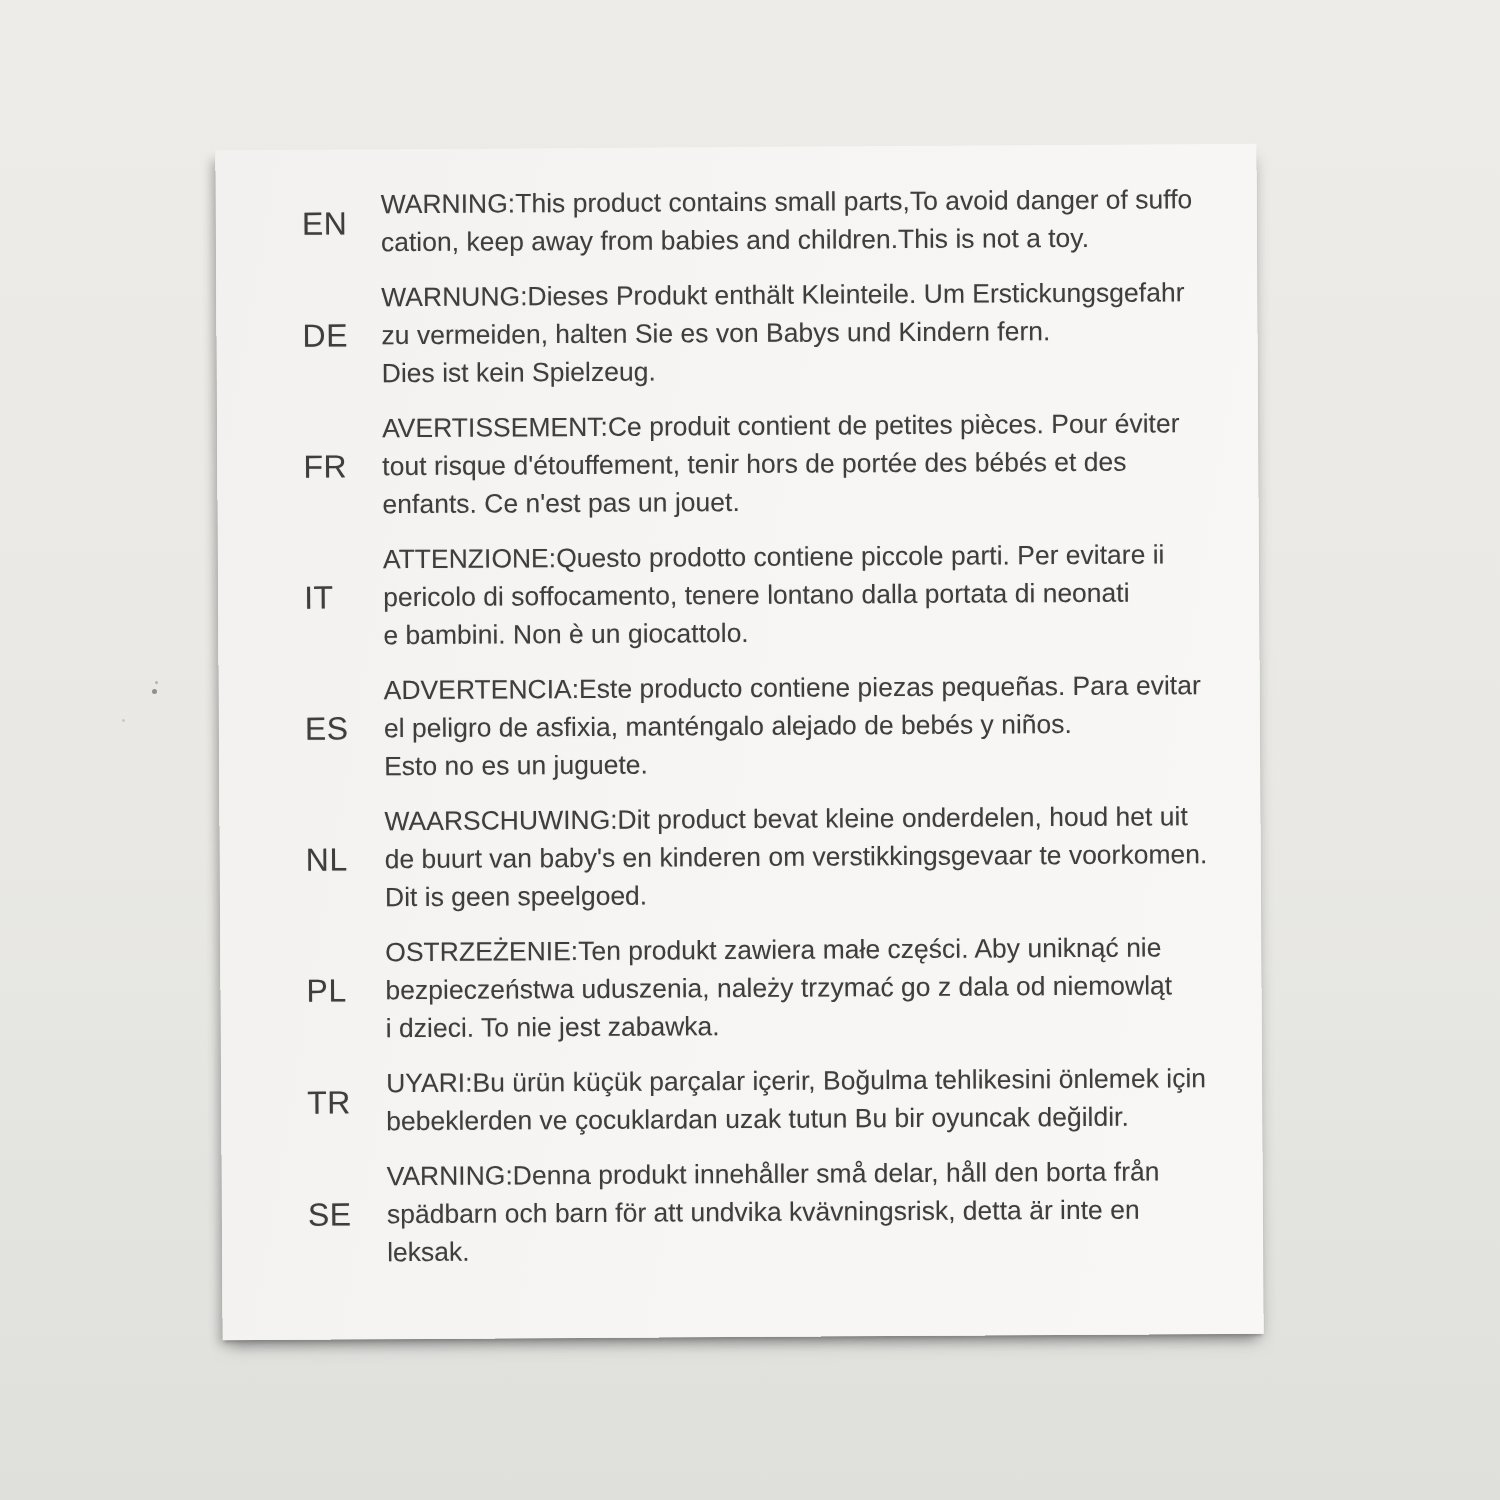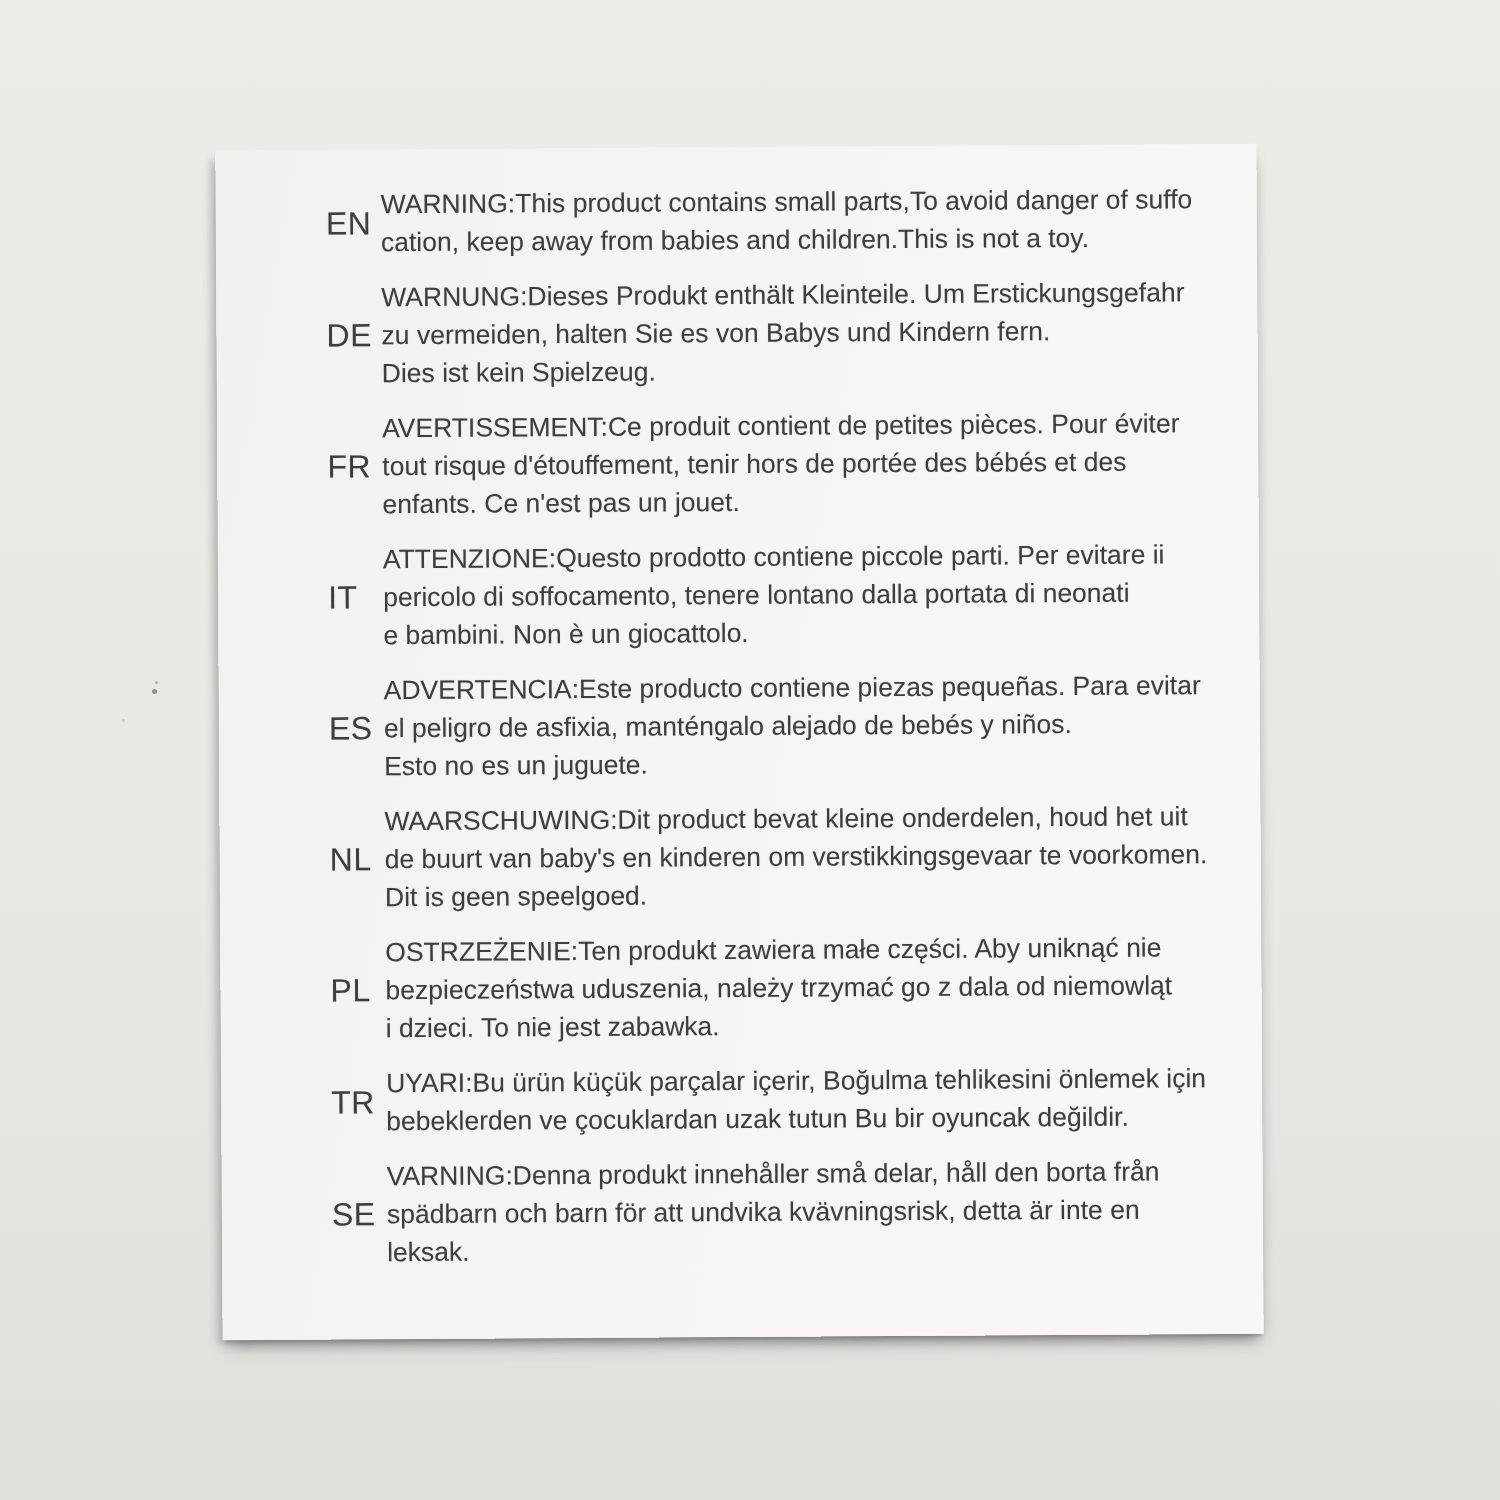--- a/index.html
+++ b/index.html
@@ -49,21 +49,20 @@
     display: flex;
     align-items: center;
     box-sizing: border-box;
     padding-left: 86px;
   }
   .lang span {
     font-size: 32px;
     color: var(--text, #3e3e3e);
     letter-spacing: 0.5px;
     text-shadow: 0 0 1px rgba(90,90,90,0.35);
-    margin-left: 24px;
   }
   .text {
     width: 830px;
     flex: 0 0 830px;
   }
   .line {
     font-size: 26.5px;
     line-height: 38px;
     color: var(--text, #3e3e3e);
     white-space: nowrap;

